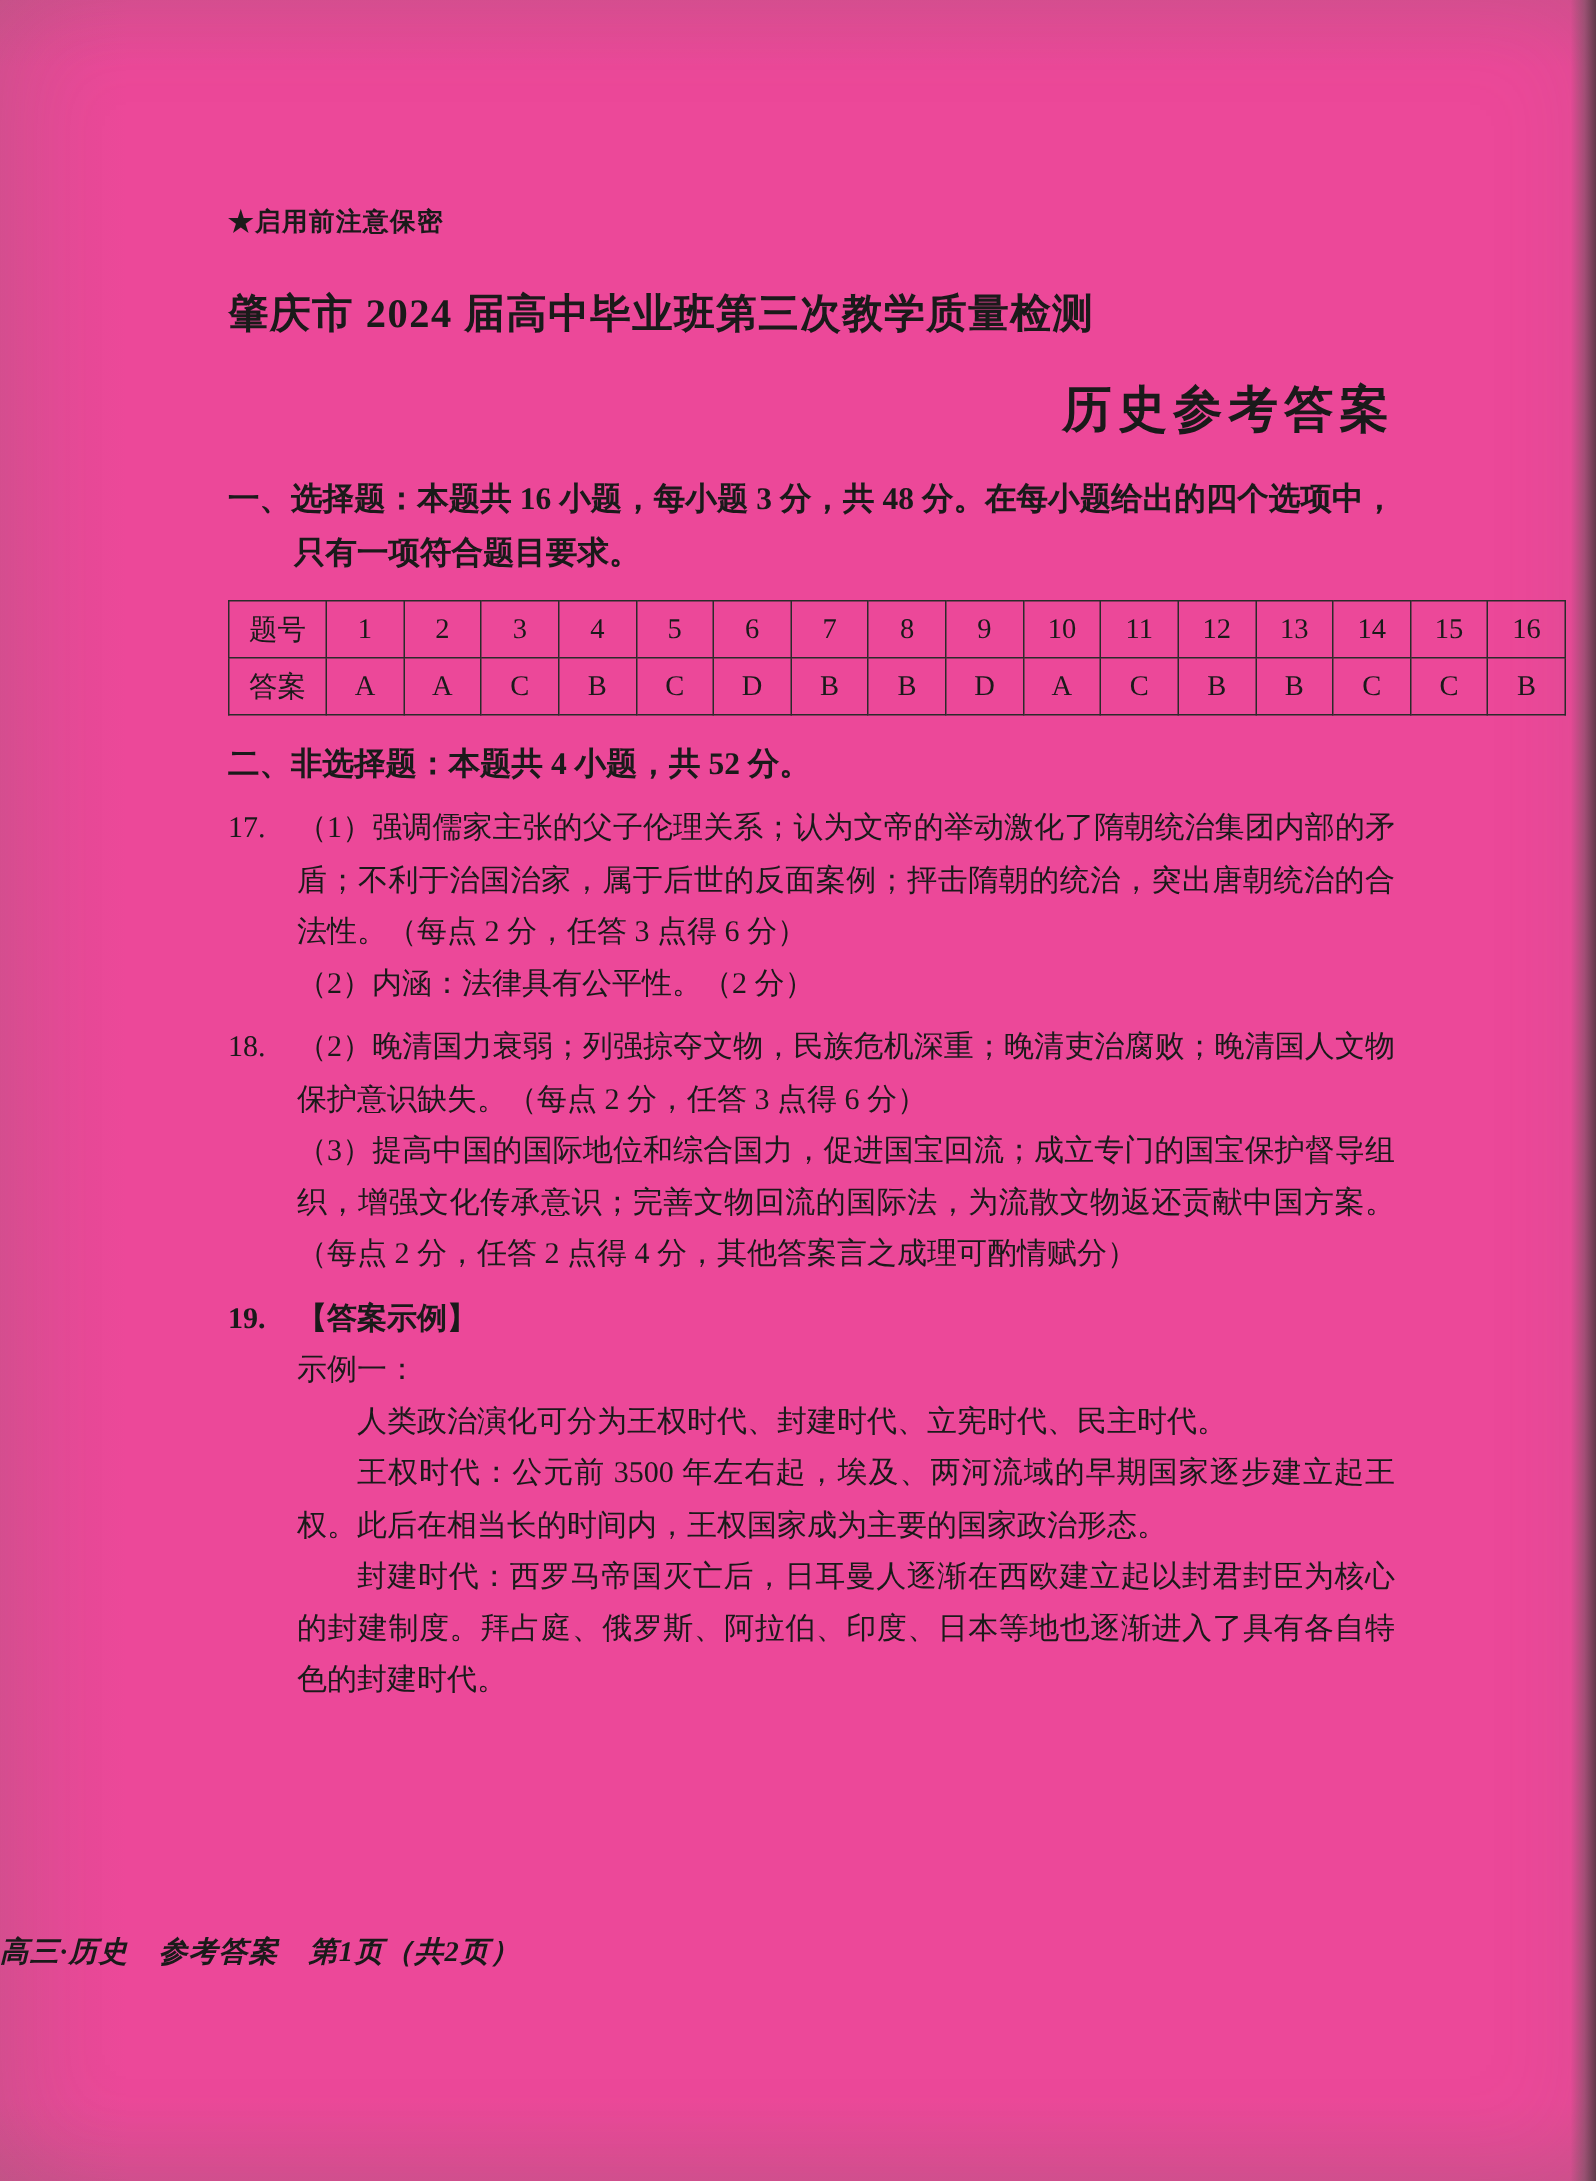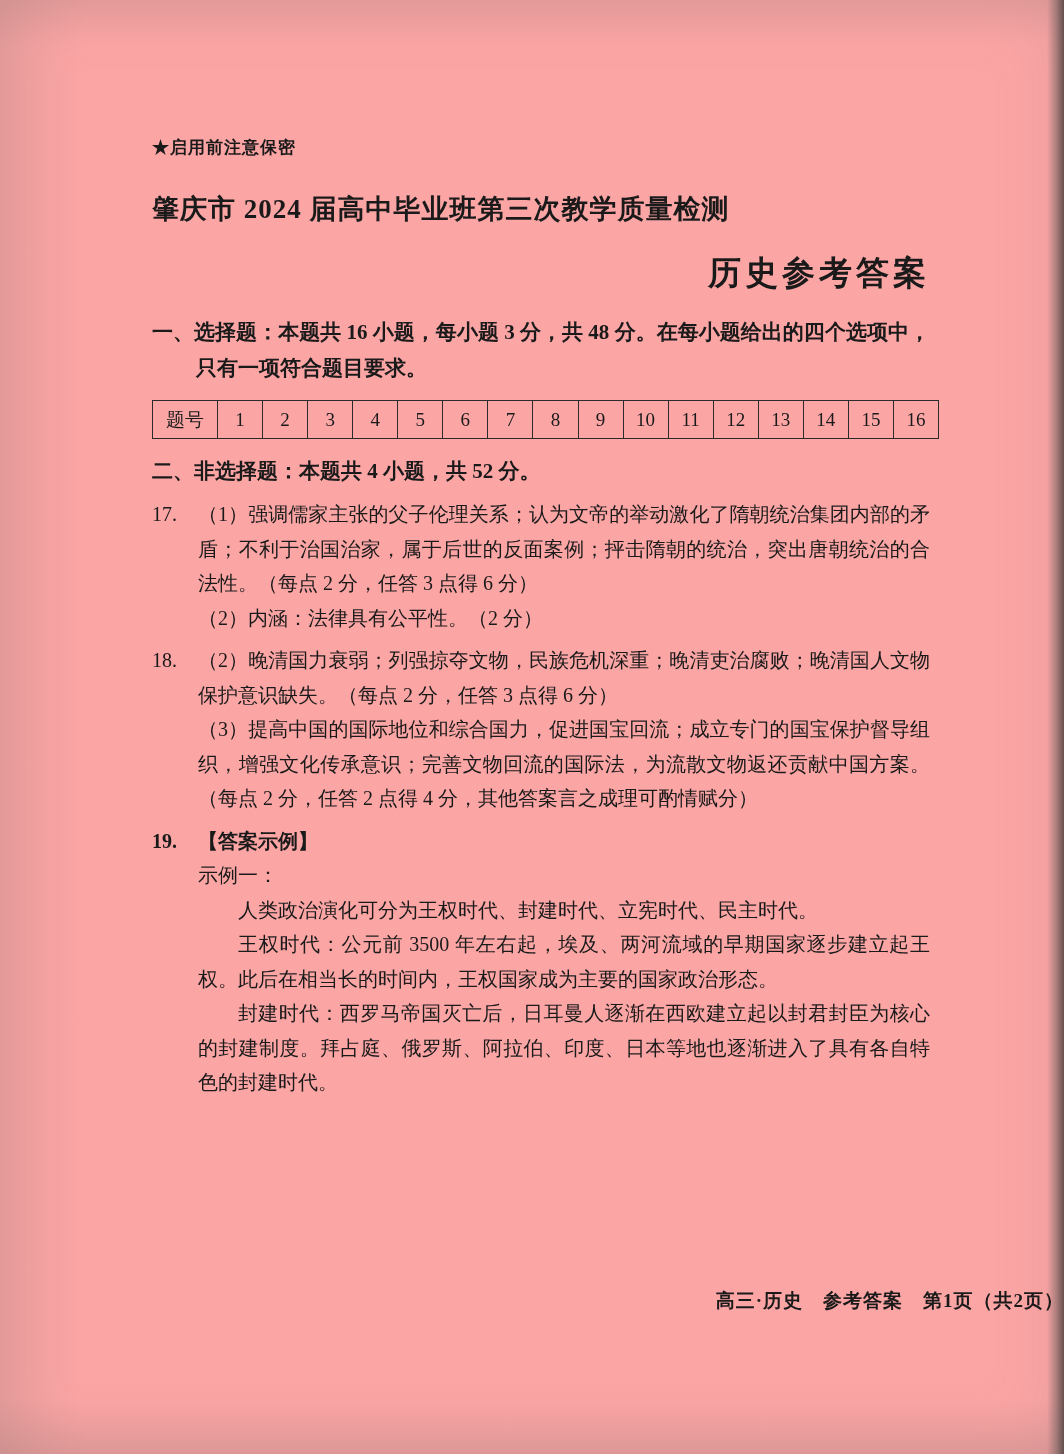--- a/index.html
+++ b/index.html
@@ -1,19 +1,19 @@
 <!DOCTYPE html>
 <html><head>
 <meta charset="utf-8">
 <style>
   html,body{margin:0;padding:0;}
   body{background:#d8d7d4;font-family:"Liberation Serif","DejaVu Serif",serif;}
   .scan{
     position:relative;width:1064px;height:1454px;margin:0 auto;
-    background:#fca5a5;color:#1a1a1a;overflow:hidden;
+    background:#ec4899;color:#1a1a1a;overflow:hidden;
     box-shadow:inset 0 0 70px rgba(110,106,100,0.18);
   }
   .scan::before{
     content:"";position:absolute;inset:0;pointer-events:none;
     background:
       linear-gradient(180deg,rgba(110,106,100,.10),rgba(0,0,0,0) 45px),
       linear-gradient(0deg,rgba(110,106,100,.14),rgba(0,0,0,0) 55px),
       linear-gradient(270deg,rgba(0,0,0,0) 92%,rgba(110,106,100,.10));
   }
   .scan-edge{
@@ -23,40 +23,40 @@
   .content{position:absolute;left:152px;top:136px;width:778px;}
   .notice{font-size:17px;font-weight:bold;letter-spacing:1px;}
   .title{margin-top:32px;font-size:27px;font-weight:bold;letter-spacing:1px;}
   .subtitle{margin-top:24px;text-align:right;font-size:33px;font-weight:bold;letter-spacing:4px;}
   .sec-heading{
     margin-top:18px;font-size:21px;font-weight:bold;line-height:36px;
     padding-left:44px;text-indent:-44px;text-align:justify;
   }
   .sec-heading.tight{margin-top:14px;}
   table.answers{
-    margin-top:14px;width:787px;border-collapse:collapse;table-layout:fixed;
+    margin-top:14px;width:892px;border-collapse:collapse;table-layout:fixed;
     font-size:19px;
   }
   table.answers td{
     border:1.5px solid #2b2b2b;text-align:center;height:37px;padding:0;
     font-family:"Liberation Serif","DejaVu Serif",serif;
   }
   table.answers td.lbl{width:64px;font-size:19px;}
   .q{
     position:relative;padding-left:46px;margin-top:8px;
     font-size:20px;line-height:34.5px;text-align:justify;
   }
   .q .qnum{position:absolute;left:0;top:0;}
   .q p{margin:0;}
   .q p.indent{text-indent:2em;}
   .bold{font-weight:bold;}
   .example-label{font-weight:normal;}
   .footer{
-    position:absolute;left:0;top:1288px;width:100%;text-align:right;
-    font-size:19px;font-weight:bold;letter-spacing:1px;
+    position:absolute;left:0;top:1288px;width:100%;text-align:left;
+    font-size:19px;font-weight:bold;letter-spacing:1px;font-style:italic;
   }
 </style>
 </head>
 <body>
 
 <div class="scan">
   <div class="scan-edge"></div>
 
   <div class="content">
 
@@ -82,20 +82,39 @@
           <td>8</td>
           <td>9</td>
           <td>10</td>
           <td>11</td>
           <td>12</td>
           <td>13</td>
           <td>14</td>
           <td>15</td>
           <td>16</td>
         </tr>
+        <tr>
+          <td class="lbl">答案</td>
+          <td>A</td>
+          <td>A</td>
+          <td>C</td>
+          <td>B</td>
+          <td>C</td>
+          <td>D</td>
+          <td>B</td>
+          <td>B</td>
+          <td>D</td>
+          <td>A</td>
+          <td>C</td>
+          <td>B</td>
+          <td>B</td>
+          <td>C</td>
+          <td>C</td>
+          <td>B</td>
+        </tr>
       </tbody>
     </table>
 
     <div class="sec-heading tight">二、非选择题：本题共 4 小题，共 52 分。</div>
 
     <div class="q">
       <span class="qnum">17.</span>
       <p>（1）强调儒家主张的父子伦理关系；认为文帝的举动激化了隋朝统治集团内部的矛盾；不利于治国治家，属于后世的反面案例；抨击隋朝的统治，突出唐朝统治的合法性。（每点 2 分，任答 3 点得 6 分）</p>
       <p>（2）内涵：法律具有公平性。（2 分）</p>
     </div>

